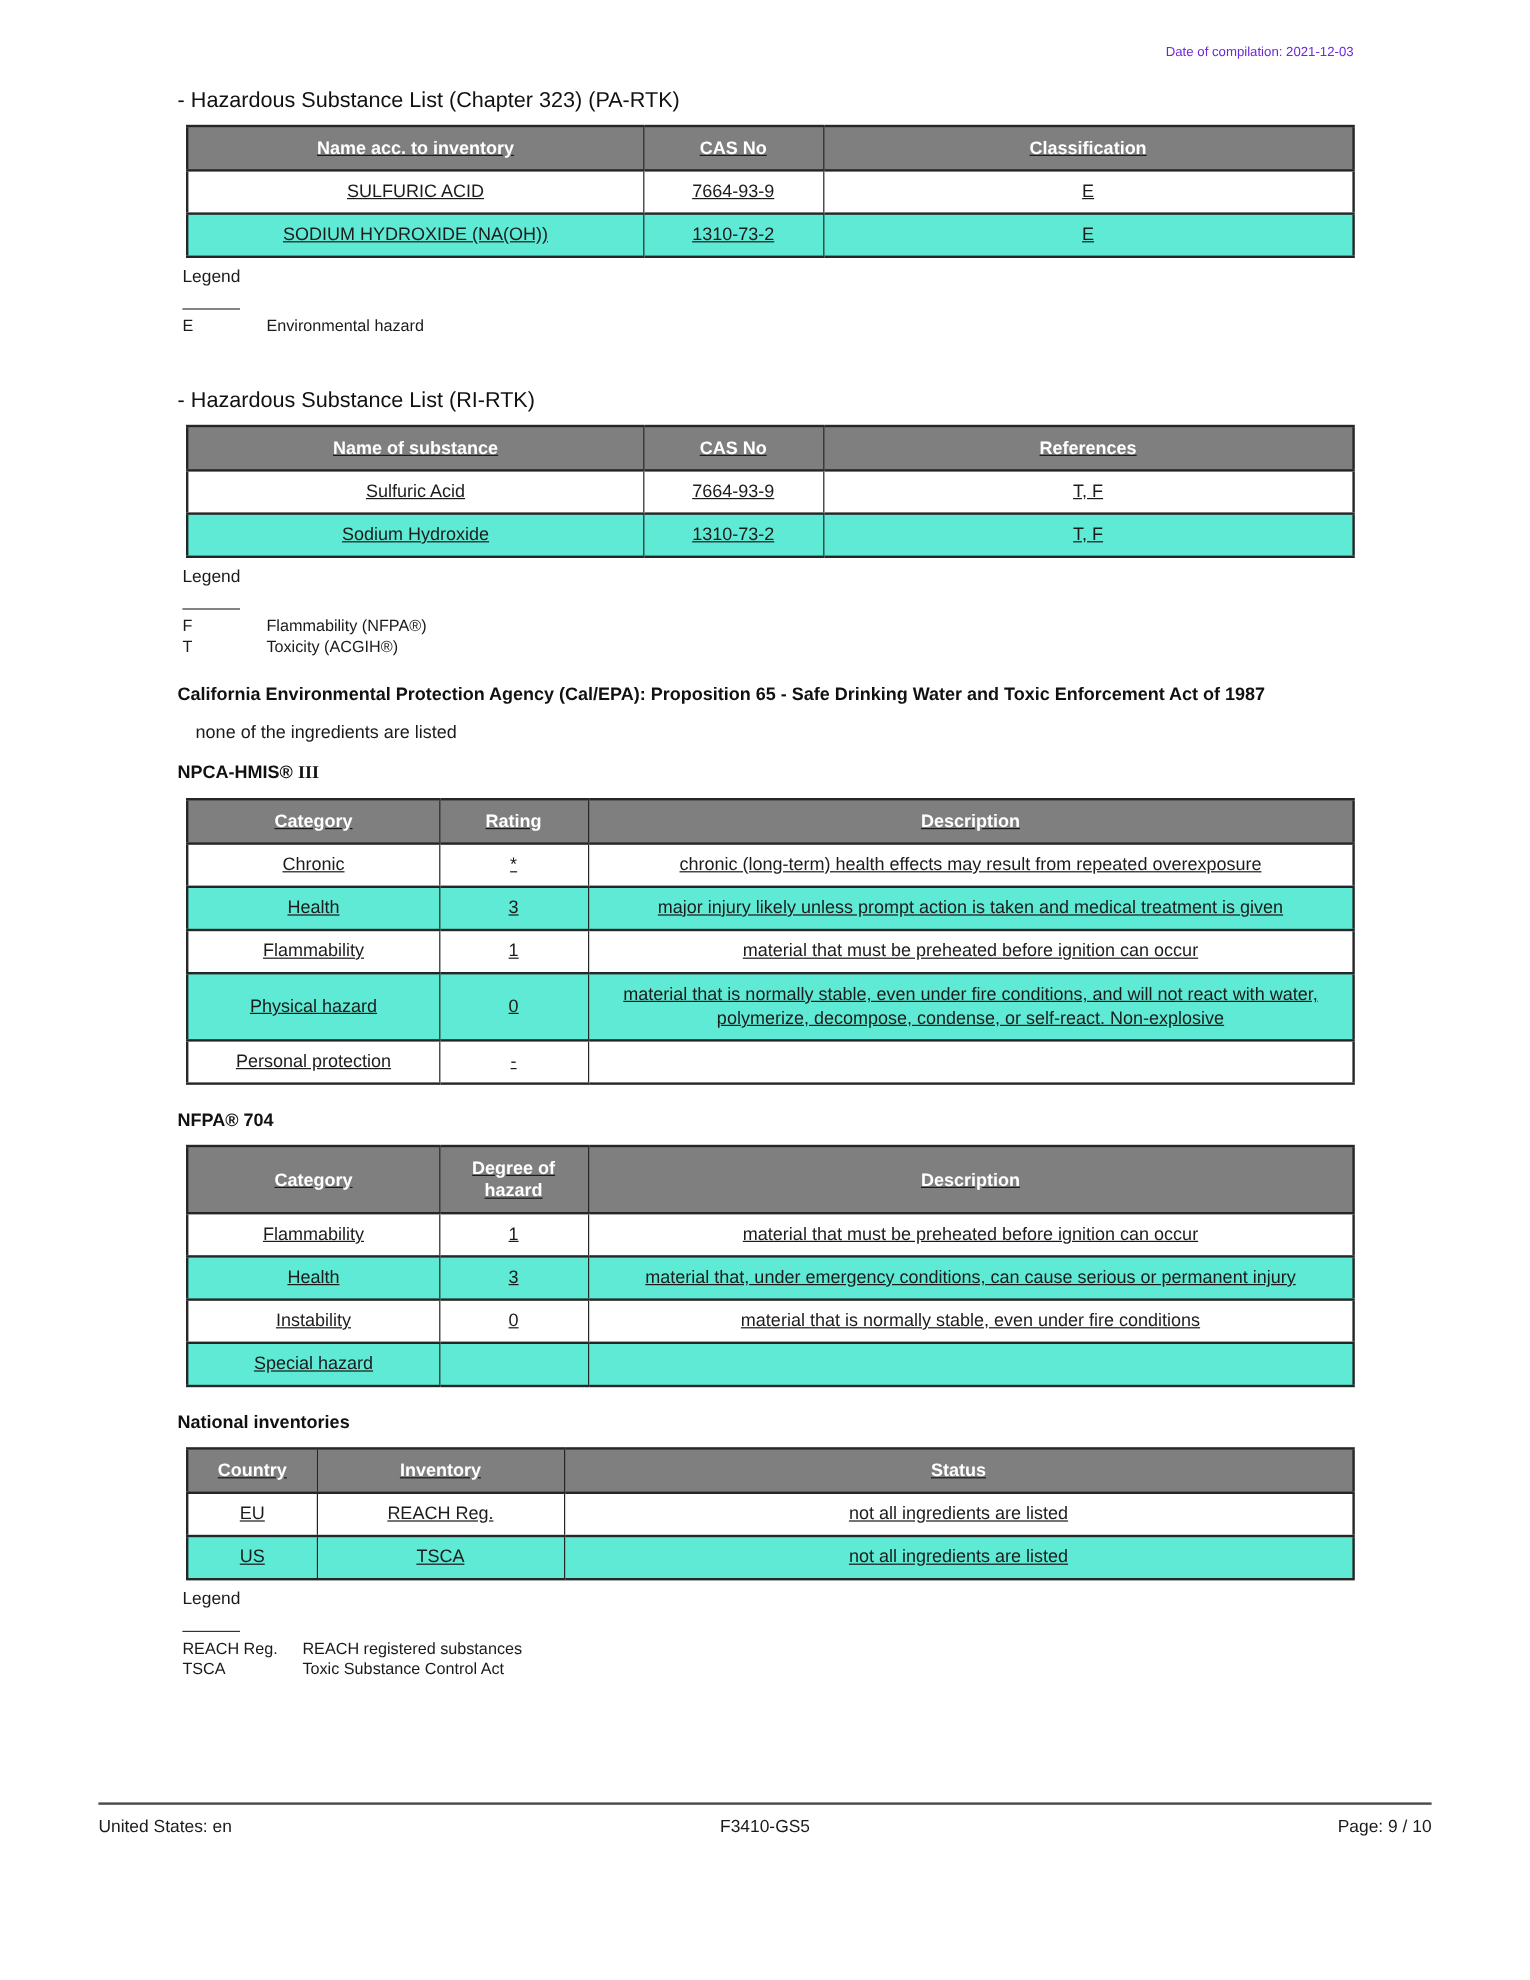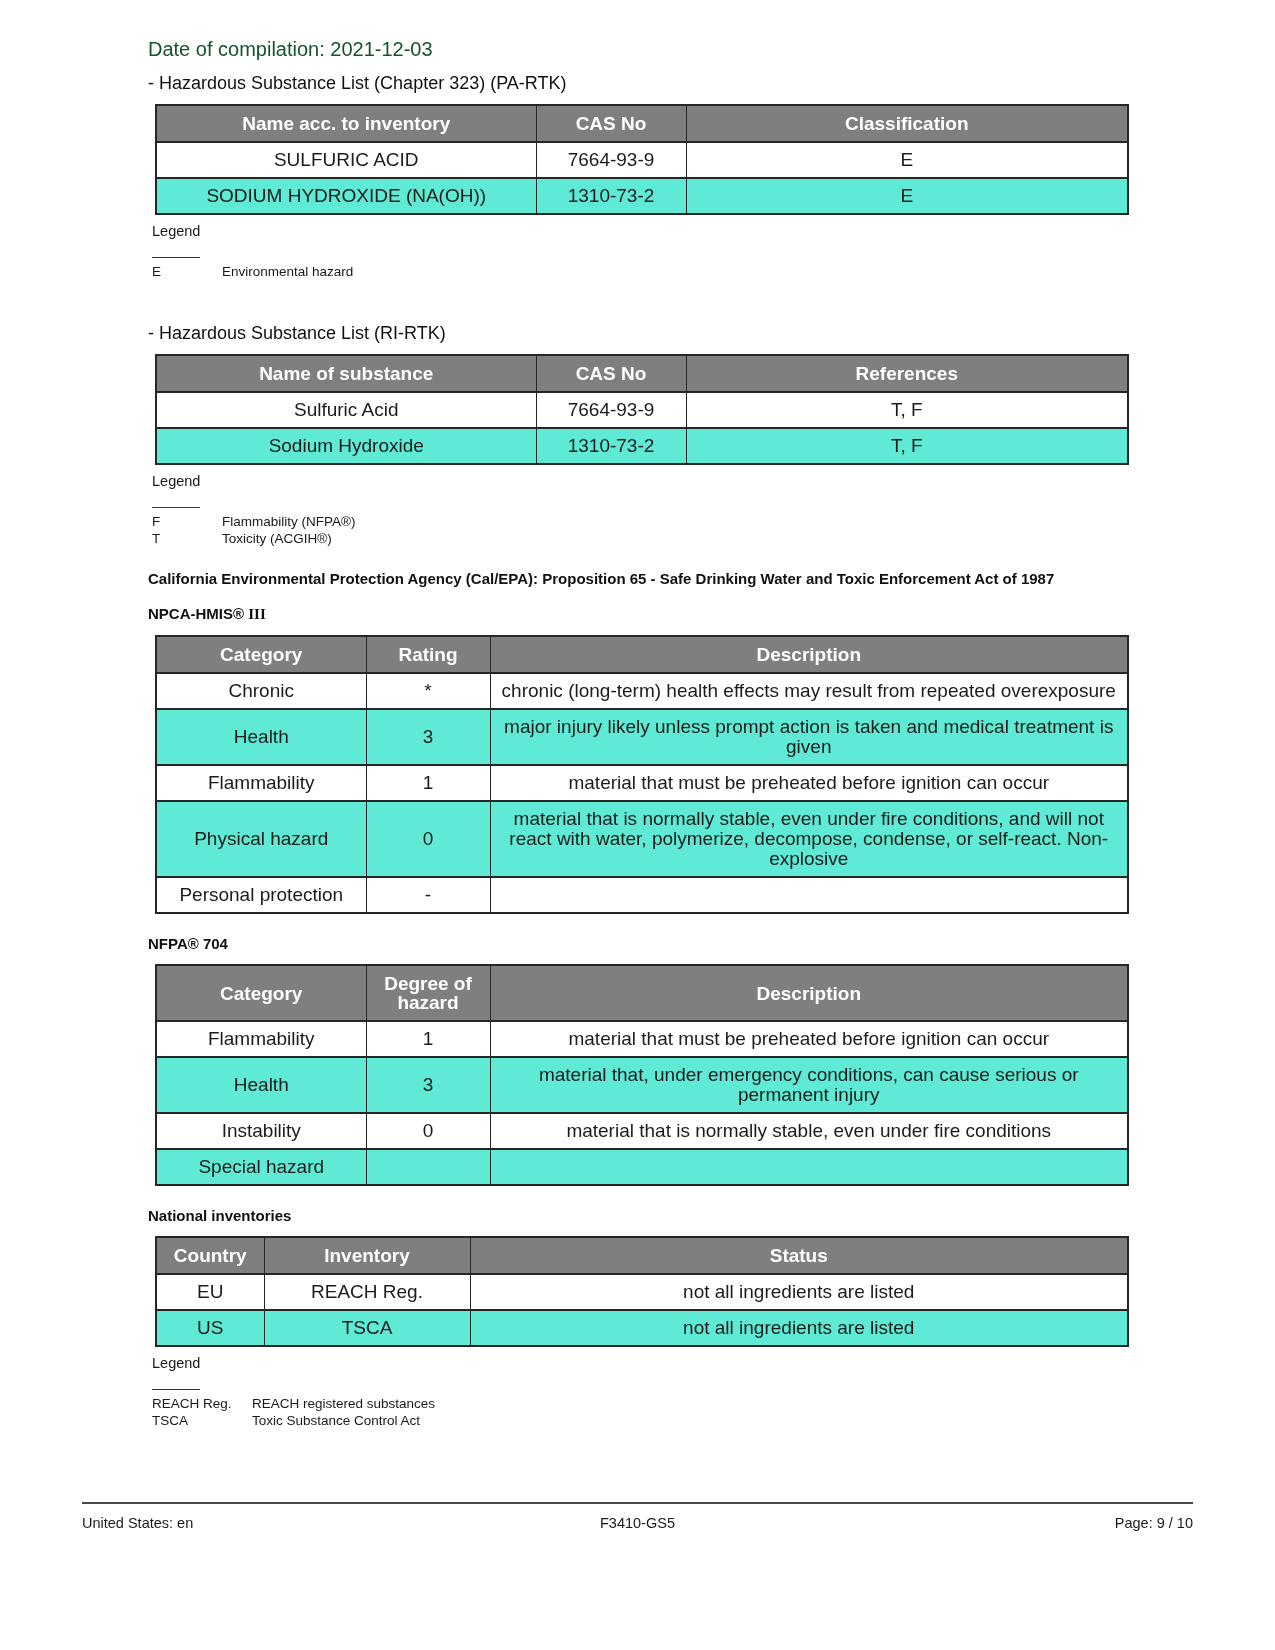--- a/index.html
+++ b/index.html
@@ -12,22 +12,23 @@
     background: #ffffff;
     overflow: hidden;
   }
   .content {
     position: absolute;
     left: 148px;
     top: 38px;
     width: 980px;
   }
   .date-line {
-    font-size: 20px;
-    color: #14532d;
+    text-align: right;
+    font-size: 11px;
+    color: #6d28d9;
     height: 18px;
   }
   h1.section-title {
     font-size: 18px;
     font-weight: 400;
     color: #111111;
     margin-top: 15px;
     line-height: 24px;
   }
   h2.bold-title {
@@ -36,21 +37,22 @@
     color: #111111;
     line-height: 23px;
   }
   .serif-suffix { font-family: "Liberation Serif", serif; }
   table {
     border-collapse: collapse;
     table-layout: fixed;
     width: 972px;
     margin-left: 7px;
     margin-top: 9px;
-    font-size: 19px;
+    font-size: 15px;
+    text-decoration: underline;
   }
   table, th, td { border: 1px solid #262626; }
   table { border-width: 2px; }
   th, td { border-top-width: 2px; border-bottom-width: 2px; }
   th {
     background: #7f7f7f;
     color: #ffffff;
     font-weight: 700;
     padding: 8px 6px;
     height: 37px;
@@ -187,20 +189,21 @@
       </div>
       <div class="legend-row">
         <span class="term">T</span>
         <span class="desc">Toxicity (ACGIH®)</span>
       </div>
     </div>
 
     <div class="spacer-20"></div>
 
     <h2 class="bold-title">California Environmental Protection Agency (Cal/EPA): Proposition 65 - Safe Drinking Water and Toxic Enforcement Act of 1987</h2>
+    <div class="note-line">none of the ingredients are listed</div>
 
     <div class="spacer-12"></div>
 
     <h2 class="bold-title"><span>NPCA-HMIS®</span> <span class="serif-suffix">III</span></h2>
     <table class="tbl-ratings">
       <colgroup>
           <col class="c1">
           <col class="c2">
           <col class="c3">
         </colgroup>

